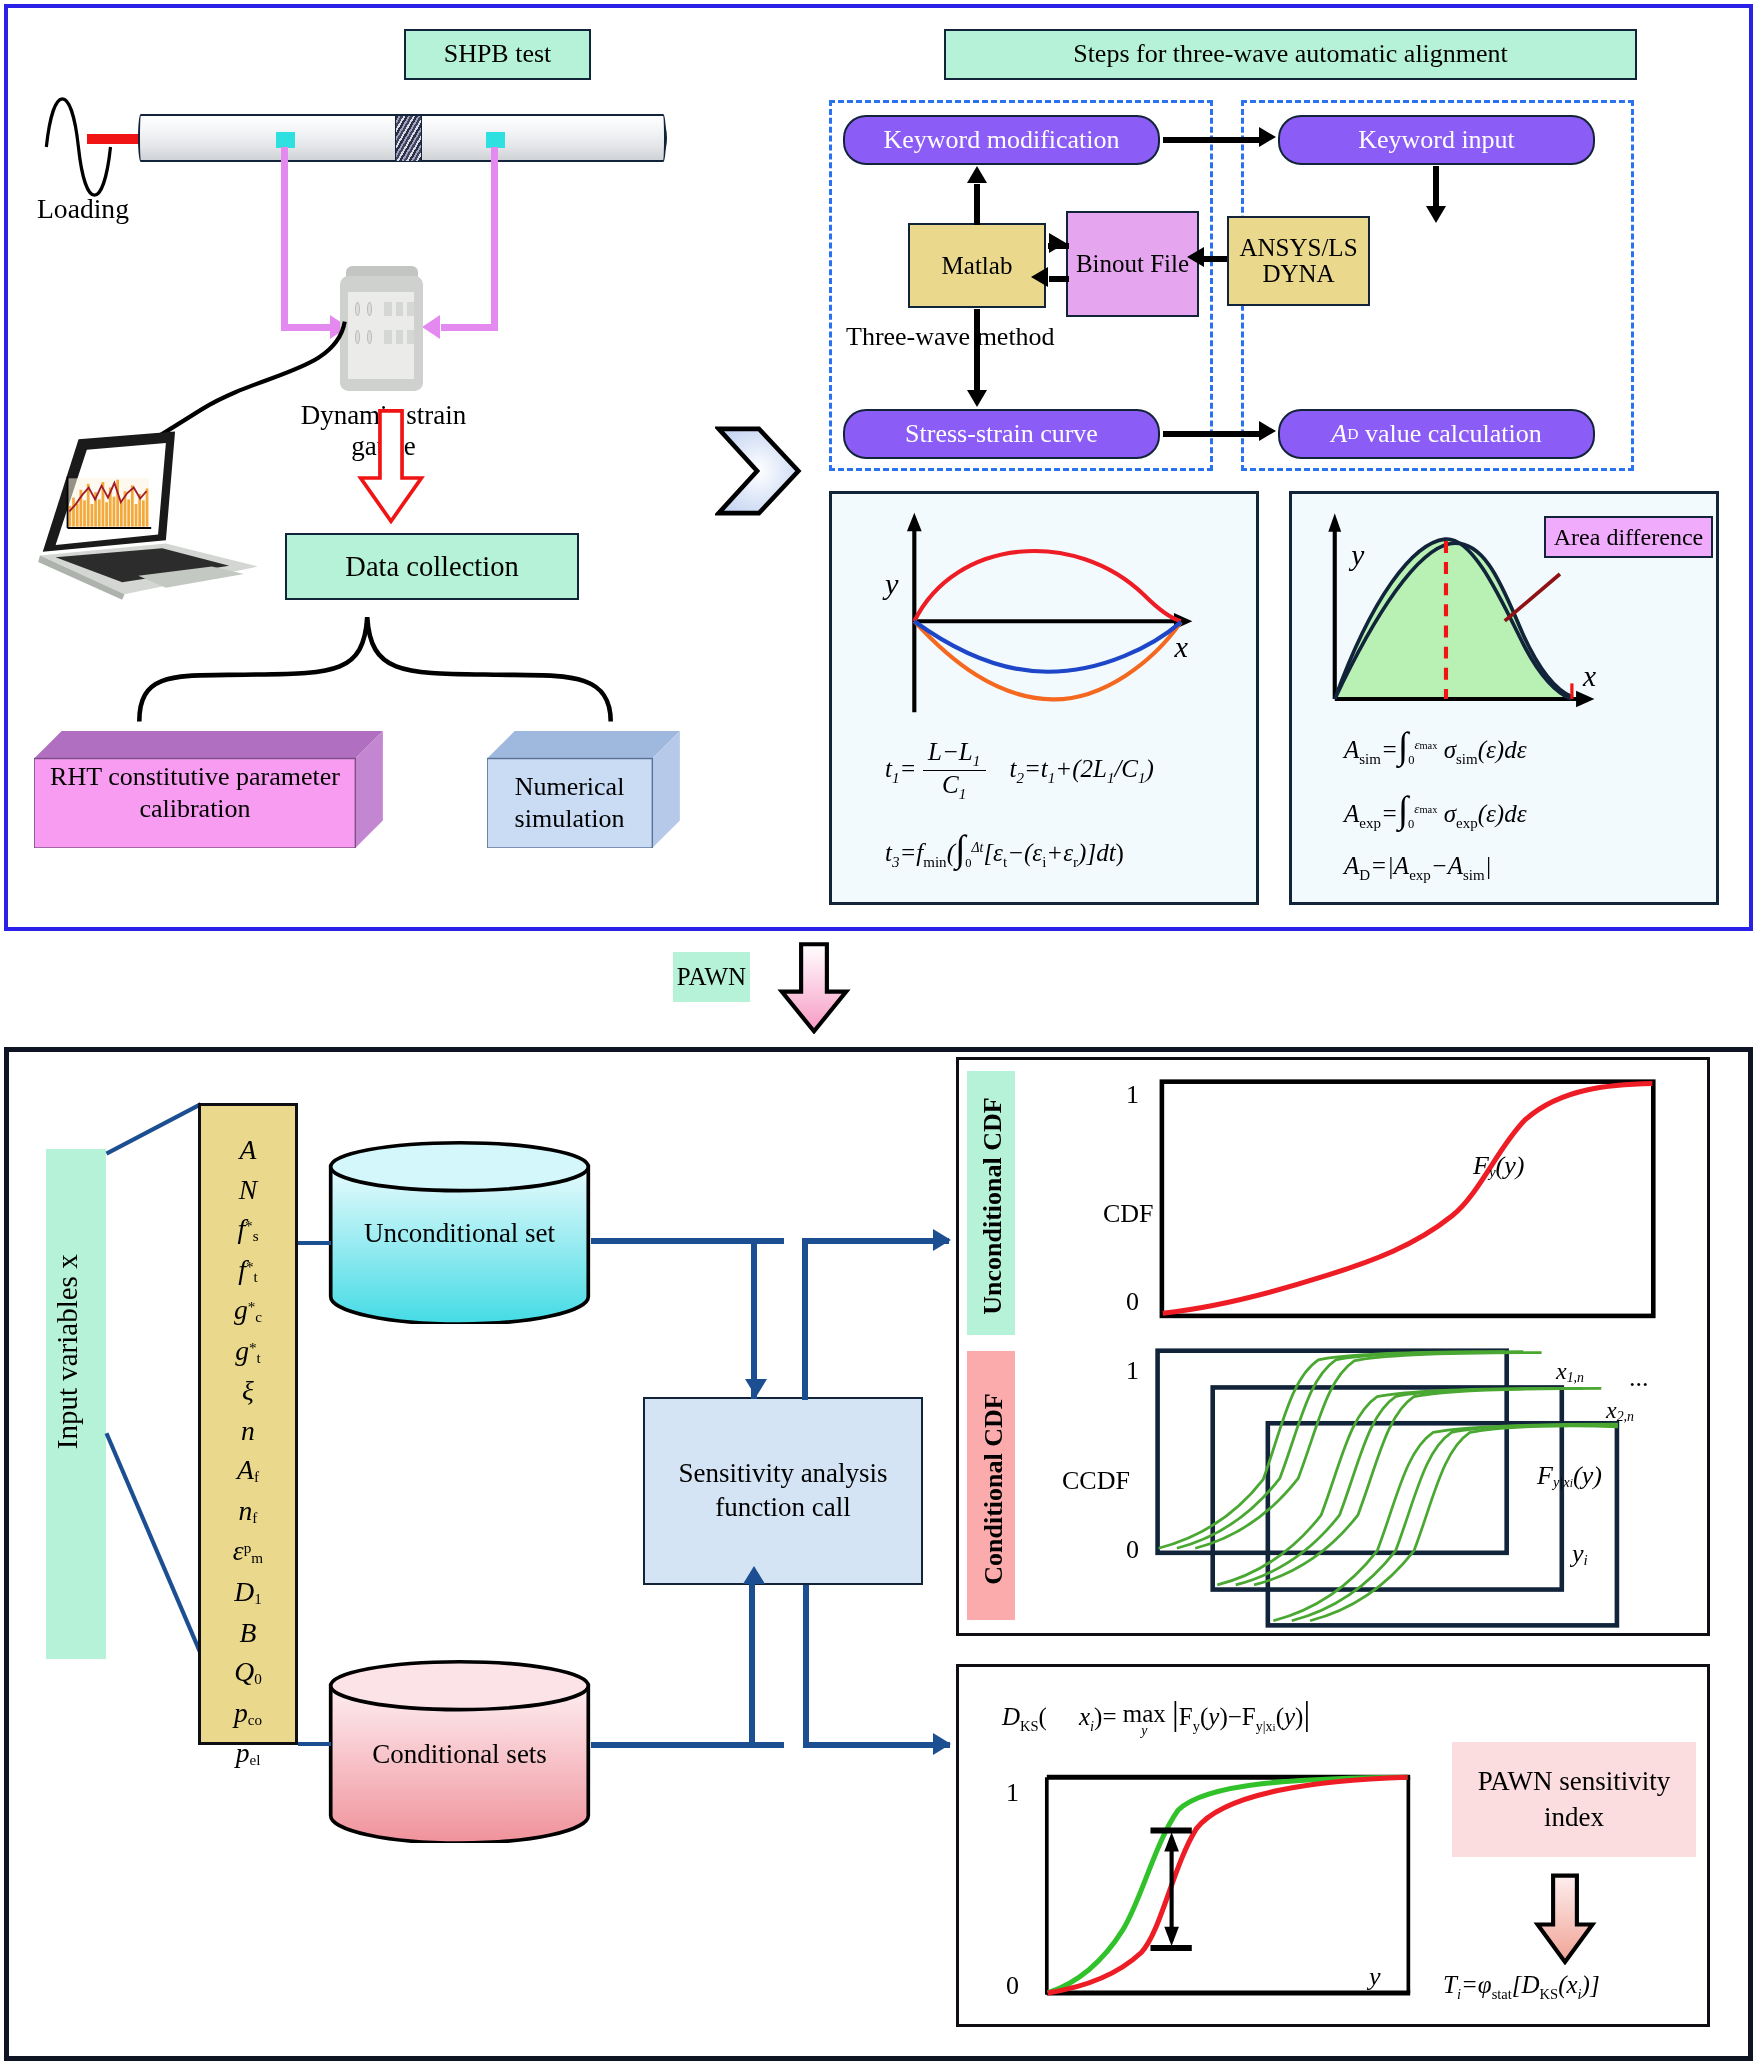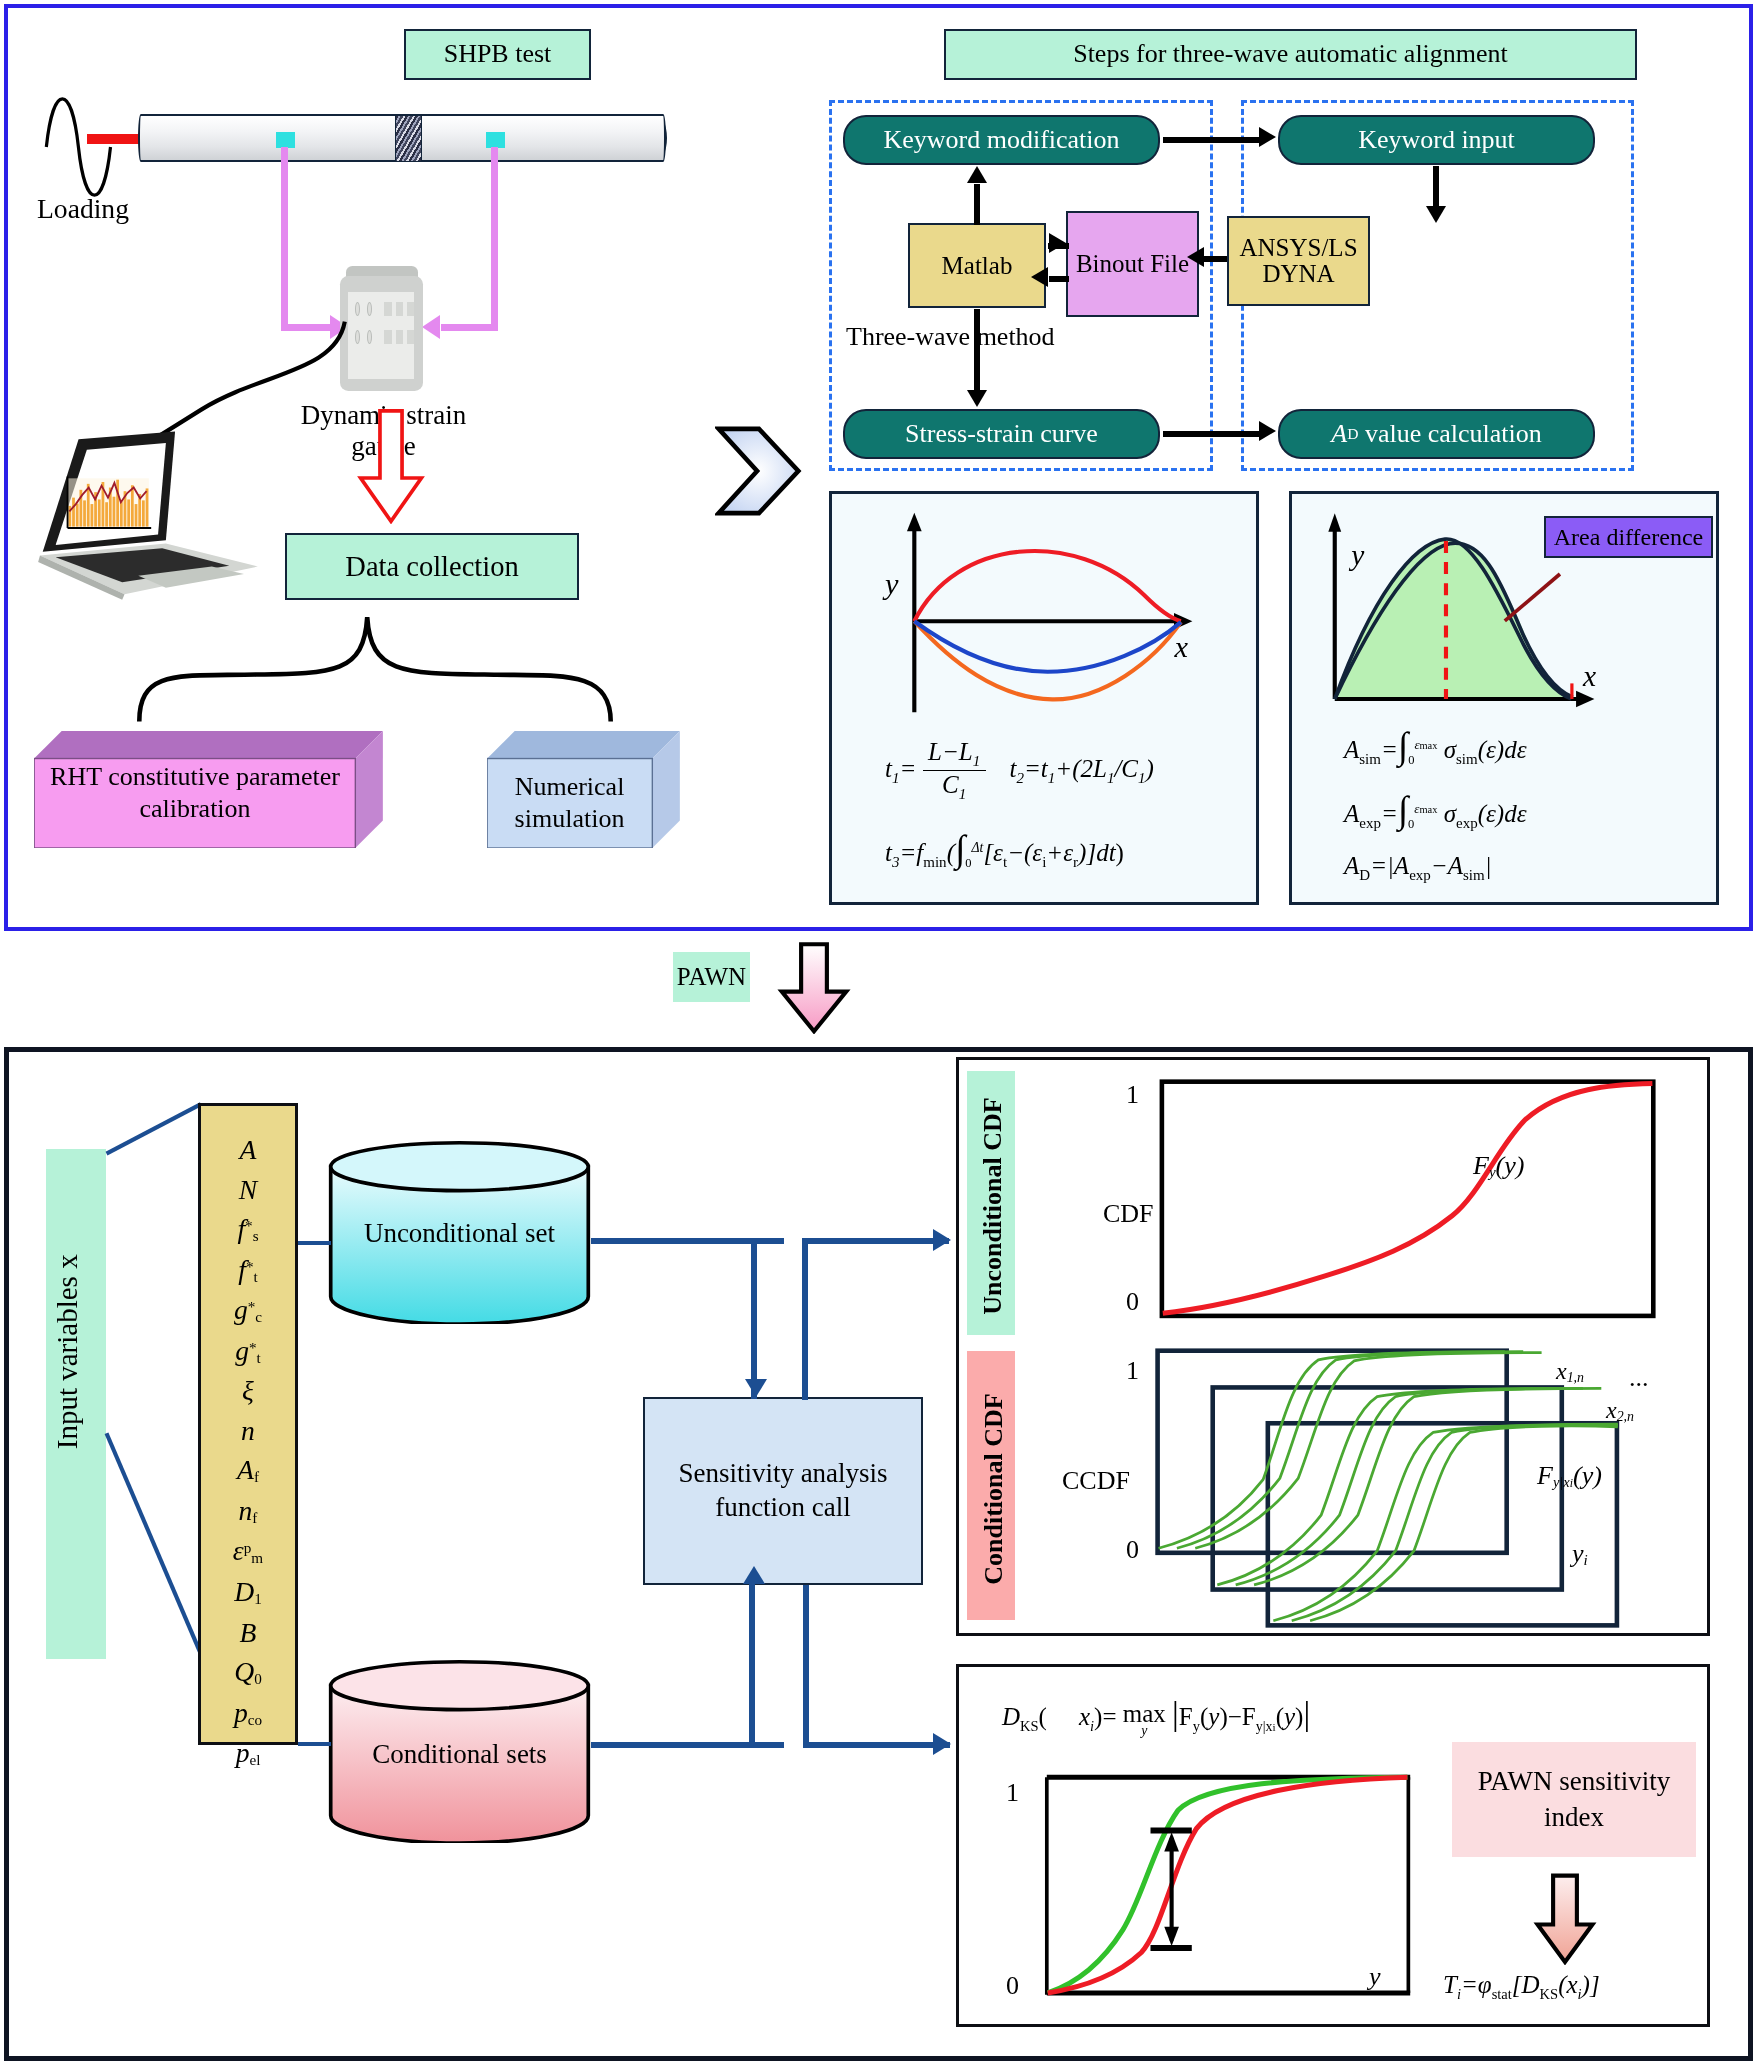--- a/index.html
+++ b/index.html
@@ -3,21 +3,21 @@
 <meta charset="utf-8">
 <style>
   html,body{margin:0;padding:0;background:#fff;}
   body{font-family:"Liberation Serif", serif;}
   #page{position:relative;width:1759px;height:2066px;background:#ffffff;overflow:hidden;}
 
   
   .abs{position:absolute;}
   .ctr{display:flex;align-items:center;justify-content:center;text-align:center;}
   .mint{background:#b6f2d8;}
-  .steel{background:#0f766e;color:#fff;border-radius:23px;}
+  .steel{background:#8b5cf6;color:#fff;border-radius:23px;}
   .gold{background:#ead98c;}
   .lilac{background:#e6a6ef;}
   .lightblue{background:#d4e4f5;}
   .pinkbox{background:#fbdde0;}
 
   
   #topFrame{left:3.7px;top:3.7px;width:1749px;height:927px;border:4.1px solid #2b20e8;box-sizing:border-box;}
   #botFrame{left:3.7px;top:1047px;width:1749px;height:1014px;border:5.5px solid #0e1422;box-sizing:border-box;}
 
   
@@ -351,21 +351,21 @@
     <line x1="60" y1="420" x2="600" y2="420" stroke="#000" stroke-width="9"></line>
     <polygon points="625,420 585,402 585,438" fill="#000"></polygon>
     <path d="M60,420 C140,200 230,80 300,72 C360,66 420,200 470,300 C510,378 545,408 575,420" fill="none" stroke="#12243a" stroke-width="8"></path>
     <path d="M60,420 C150,230 240,96 310,82 C390,68 430,190 470,280 C512,372 548,404 578,416" fill="none" stroke="#12243a" stroke-width="8"></path>
     <line x1="302" y1="76" x2="302" y2="420" stroke="#f01414" stroke-width="9" stroke-dasharray="26,20"></line>
     <line x1="576" y1="386" x2="576" y2="420" stroke="#f01414" stroke-width="7"></line>
     <line x1="430" y1="250" x2="550" y2="148" stroke="#8e1215" stroke-width="8"></line>
     <text x="96" y="128" font-family="'Liberation Serif',serif" font-style="italic" font-size="64">y</text>
     <text x="600" y="392" font-family="'Liberation Serif',serif" font-style="italic" font-size="64">x</text>
   </svg>
-  <div class="abs ctr" style="left:1544px;top:516px;width:169px;height:42px;background:#8b5cf6;border:2.8px solid #12243a;box-sizing:border-box;font-size:24px;">Area difference</div>
+  <div class="abs ctr" style="left:1544px;top:516px;width:169px;height:42px;background:#f0abfc;border:2.8px solid #12243a;box-sizing:border-box;font-size:24px;">Area difference</div>
 
   <div class="abs feq" style="left:1344px;top:724px;">
     <span style="font-style:italic;">A<sub style="font-size:.6em;font-style:normal;">sim</sub>=</span><span style="font-size:1.5em;">∫</span><sub style="font-size:.5em;">0</sub><sup style="font-size:.52em;font-style:italic;">ε<span style="font-size:.8em;font-style:normal;">max</span></sup>&nbsp;<span style="font-style:italic;">σ<sub style="font-size:.6em;font-style:normal;">sim</sub>(ε)dε</span>
   </div>
   <div class="abs feq" style="left:1344px;top:788px;">
     <span style="font-style:italic;">A<sub style="font-size:.6em;font-style:normal;">exp</sub>=</span><span style="font-size:1.5em;">∫</span><sub style="font-size:.5em;">0</sub><sup style="font-size:.52em;font-style:italic;">ε<span style="font-size:.8em;font-style:normal;">max</span></sup>&nbsp;<span style="font-style:italic;">σ<sub style="font-size:.6em;font-style:normal;">exp</sub>(ε)dε</span>
   </div>
   <div class="abs feq" style="left:1344px;top:852px;">
     <span style="font-style:italic;">A<sub style="font-size:.6em;font-style:normal;">D</sub>=|A<sub style="font-size:.6em;font-style:normal;">exp</sub>−A<sub style="font-size:.6em;font-style:normal;">sim</sub>|</span>
   </div>

